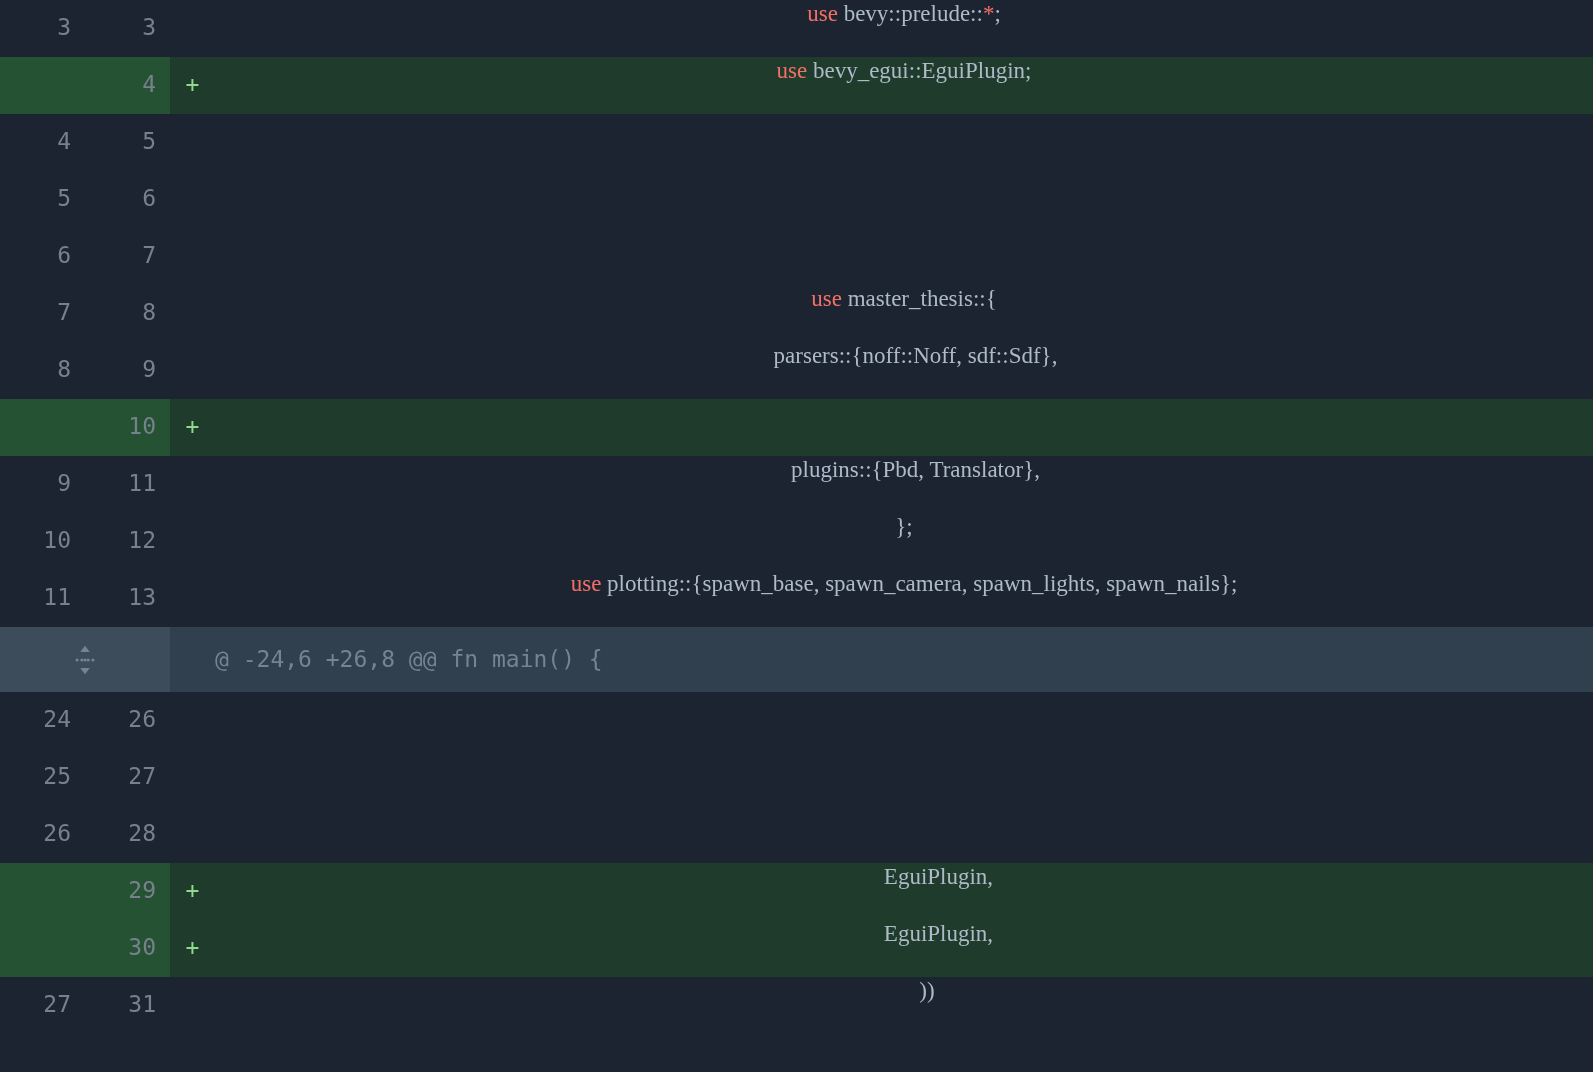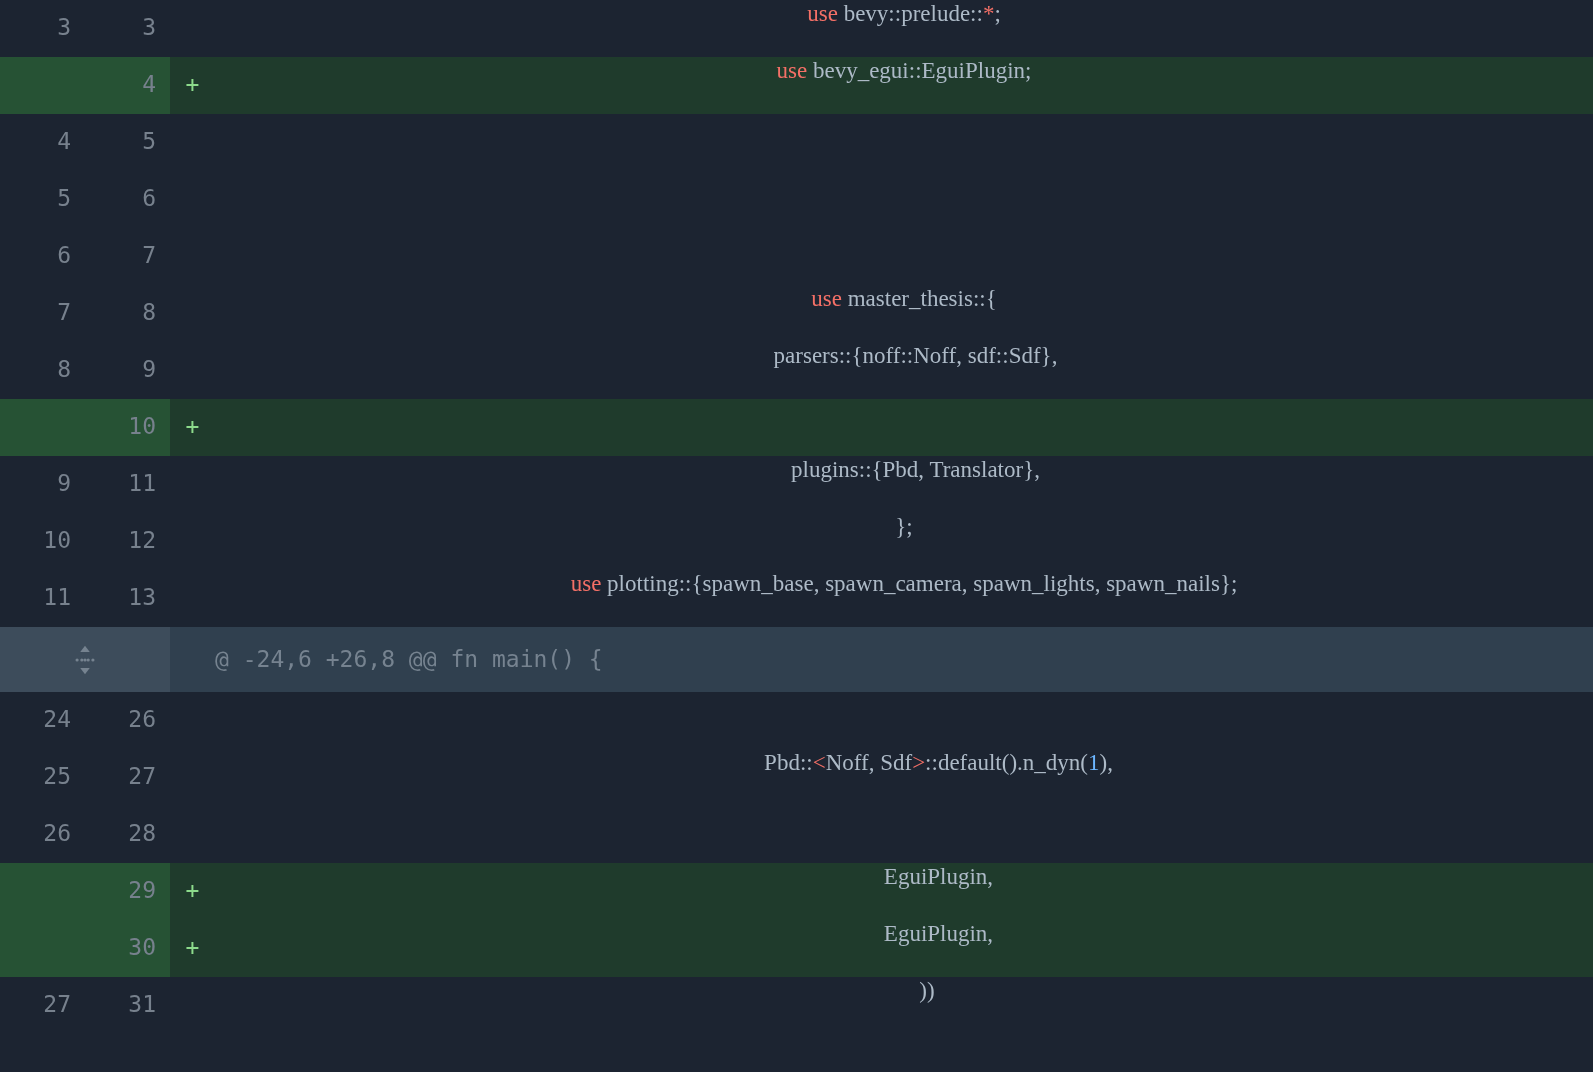--- a/index.html
+++ b/index.html
@@ -171,21 +171,20 @@
     </div>
     <div class="row context">
       <div class="ln-cell">24</div>
       <div class="ln-cell">26</div>
       <div class="sign-cell"> </div>
     </div>
     <div class="row context">
       <div class="ln-cell">25</div>
       <div class="ln-cell">27</div>
       <div class="sign-cell"> </div>
-      <div class="code-cell"><span>            Pbd::</span><span class="lt">&lt;</span><span>Noff, Sdf</span><span class="gt">&gt;</span><span>::default().n_dyn(</span><span class="num">1</span><span>),</span></div>
     </div>
     <div class="row context">
       <div class="ln-cell">26</div>
       <div class="ln-cell">28</div>
       <div class="sign-cell"> </div>
     </div>
     <div class="row addition">
       <div class="ln-cell"></div>
       <div class="ln-cell">29</div>
       <div class="sign-cell">+</div>

